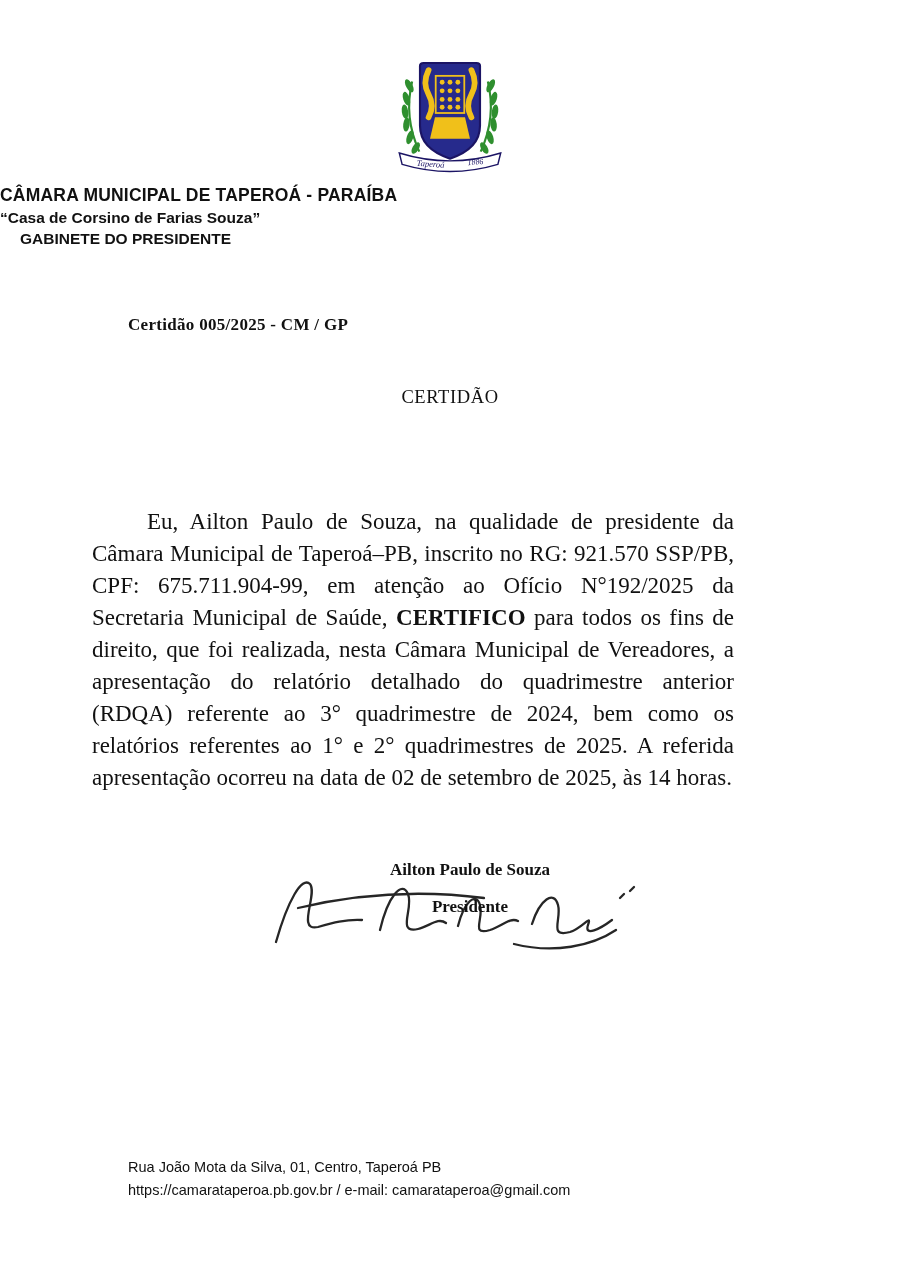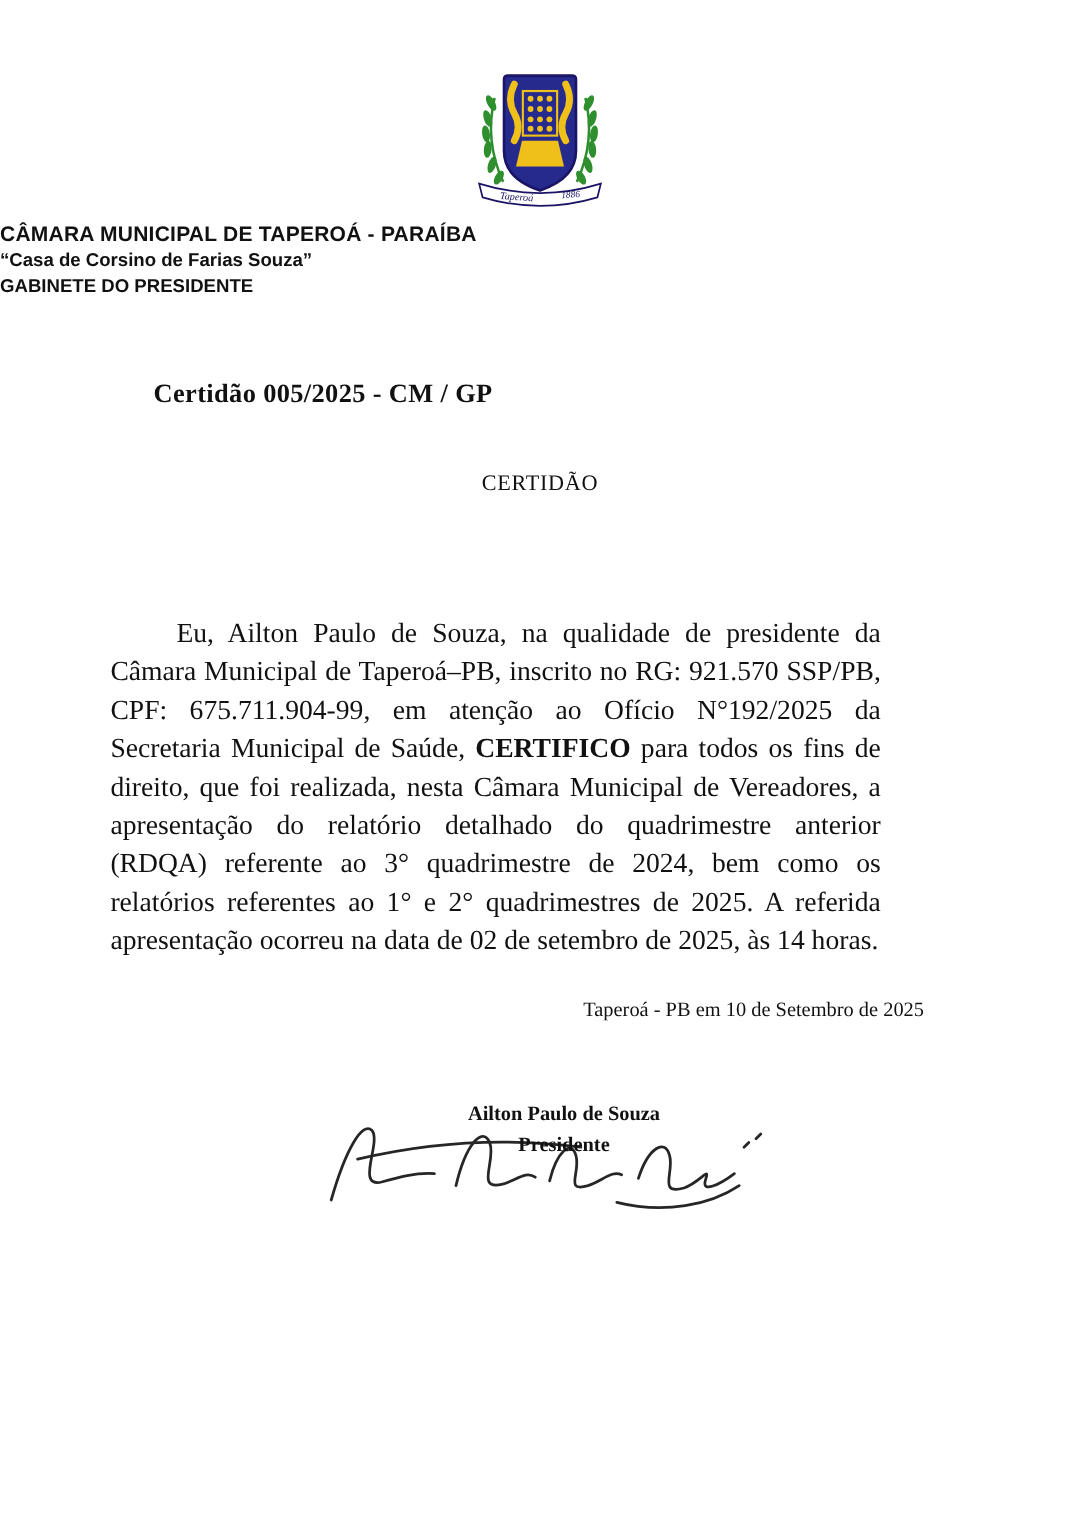--- a/index.html
+++ b/index.html
@@ -19,25 +19,25 @@
     height: 108px;
   }
   .header {
     margin-top: 16px;
     font-family: "Liberation Sans", sans-serif;
     font-weight: bold;
     line-height: 1.35;
   }
   .header .org      { font-size: 17.5px; letter-spacing: .2px; }
   .header .building { font-size: 15.5px; }
-  .header .office   { font-size: 15.5px; }
+  .header .office   { font-size: 15.5px; margin-left: 20px; }
 
   .reference {
     margin: 66px 0 0 128px;
-    font-size: 22px;
+    font-size: 17px;
     font-weight: bold;
     letter-spacing: .3px;
   }
   .doc-title {
     margin-top: 52px;
     text-align: center;
     font-size: 18.5px;
     font-weight: normal;
     letter-spacing: .6px;
   }
@@ -76,21 +76,21 @@
     pointer-events: none;
   }
   .signer-name {
     position: relative;
     margin-top: 66px;
     font-size: 17px;
     font-weight: bold;
   }
   .signer-role {
     position: relative;
-    margin-top: 6px;
+    margin-top: 17px;
     font-size: 17px;
     font-weight: bold;
   }
 
   .footer {
     position: absolute;
     left: 128px;
     top: 1156px;
     font-family: "Liberation Sans", sans-serif;
     font-size: 14.5px;
@@ -164,33 +164,36 @@
   </div>
 
   <div class="reference">Certidão 005/2025 - CM / GP</div>
 
   <div class="doc-title">CERTIDÃO</div>
 
   <div class="body-text">
     <p><span>Eu, Ailton Paulo de Souza, na qualidade de presidente da Câmara Municipal de Taperoá–PB, inscrito no RG: 921.570 SSP/PB, CPF: 675.711.904-99, em atenção ao Ofício N°192/2025 da Secretaria Municipal de Saúde, </span><span class="inline-bold">CERTIFICO</span><span> para todos os fins de direito, que foi realizada, nesta Câmara Municipal de Vereadores, a apresentação do relatório detalhado do quadrimestre anterior (RDQA) referente ao 3° quadrimestre de 2024, bem como os relatórios referentes ao 1° e 2° quadrimestres de 2025. A referida apresentação ocorreu na data de 02 de setembro de 2025, às 14 horas.</span></p>
   </div>
 
-  <div class="dateline">Taperoá - PB em 10 de Setembro de 2025</div>
 
   <div class="sig-block">
     <svg class="sig-scrawl" viewBox="0 0 400 96">
       <g fill="none" stroke="#141414" stroke-width="2.3" stroke-linecap="round" opacity="0.92">
         <path d="M14 78 C 26 36, 40 12, 48 20 C 56 30, 34 68, 56 63 C 70 59, 84 55, 100 56"></path>
         <path d="M36 44 C 95 30, 160 26, 222 34"></path>
         <path d="M118 66 C 126 32, 140 16, 146 30 C 152 44, 134 70, 156 65 C 168 62, 176 53, 184 59"></path>
         <path d="M196 62 C 202 38, 214 27, 218 41 C 222 55, 208 72, 228 66 C 240 62, 248 53, 256 57"></path>
         <path d="M270 60 C 278 35, 292 26, 296 41 C 300 55, 286 74, 308 68 C 322 63, 330 49, 326 61 C 322 73, 338 65, 350 56"></path>
         <path d="M252 80 C 292 90, 330 82, 354 66"></path>
         <path d="M358 34 l4 -4"></path>
         <path d="M368 27 l4 -4"></path>
       </g>
     </svg>
     <div class="signer-name">Ailton Paulo de Souza</div>
     <div class="signer-role">Presidente</div>
   </div>
 
+  <div class="footer">
+    <div>Rua João Mota da Silva, 01, Centro, Taperoá PB</div>
+    <div>https://camarataperoa.pb.gov.br / e-mail: camarataperoa@gmail.com</div>
+  </div>
 
 </div>
 
 </body></html>

